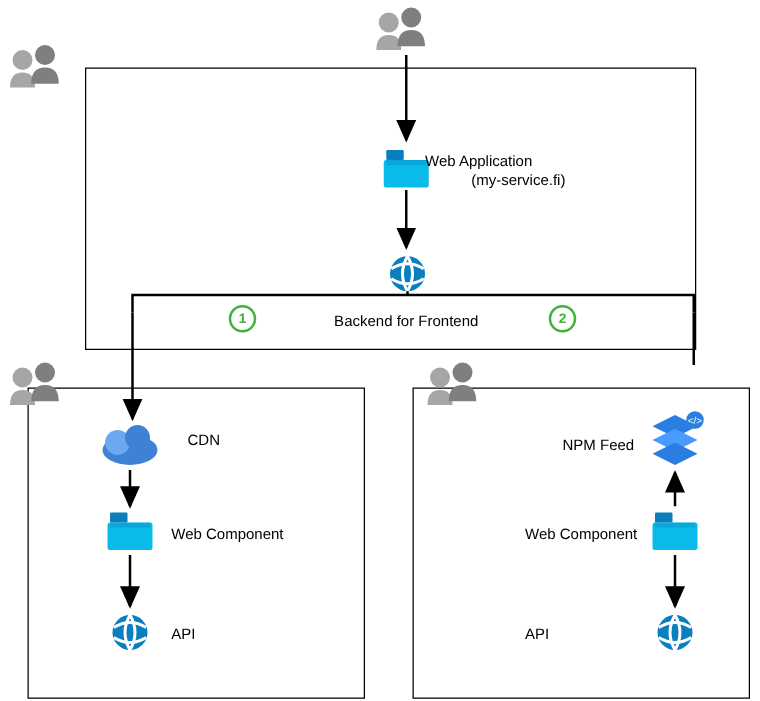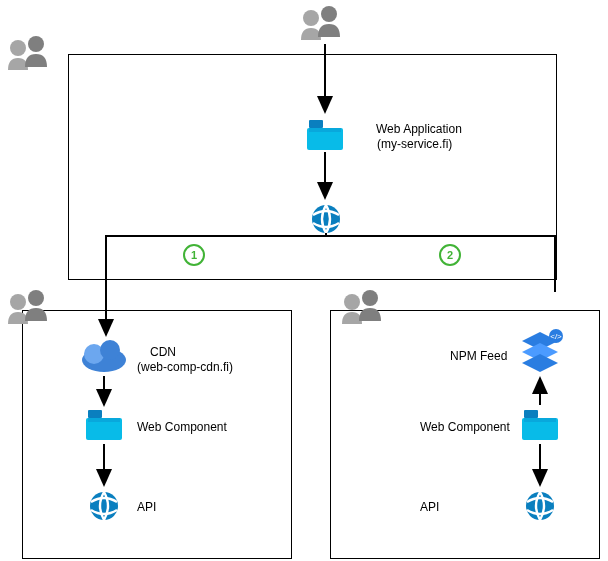--- a/index.html
+++ b/index.html
@@ -93,25 +93,25 @@
     <line x1="106" y1="250" x2="106" y2="335" stroke="#000" stroke-width="2" marker-end="url(#ah)"></line>
     <line x1="104" y1="376" x2="104" y2="405" stroke="#000" stroke-width="2" marker-end="url(#ah)"></line>
     <line x1="104" y1="444" x2="104" y2="485" stroke="#000" stroke-width="2" marker-end="url(#ah)"></line>
 
     <line x1="555" y1="250" x2="555" y2="292" stroke="#000" stroke-width="2"></line>
 
     <line x1="540" y1="405" x2="540" y2="378" stroke="#000" stroke-width="2" marker-end="url(#ah)"></line>
     <line x1="540" y1="444" x2="540" y2="485" stroke="#000" stroke-width="2" marker-end="url(#ah)"></line>
   </svg>
 
-  <div class="label" style="left:376px;top:122px">Web Application</div>
+  <div class="label" style="left:340px;top:122px">Web Application</div>
   <div class="label" style="left:377px;top:137px">(my-service.fi)</div>
+  <div class="label center" style="left:250px;top:250px;width:150px">Backend for Frontend</div>
 
   <div class="label" style="left:150px;top:345px">CDN</div>
-  <div class="label" style="left:137px;top:360px">(web-comp-cdn.fi)</div>
   <div class="label" style="left:137px;top:420px">Web Component</div>
   <div class="label" style="left:137px;top:500px">API</div>
 
   <div class="label" style="left:450px;top:349px">NPM Feed</div>
   <div class="label" style="left:420px;top:420px">Web Component</div>
   <div class="label" style="left:420px;top:500px">API</div>
 
   <div class="badge" style="left:183px;top:244px">1</div>
   <div class="badge" style="left:439px;top:244px">2</div>
 

